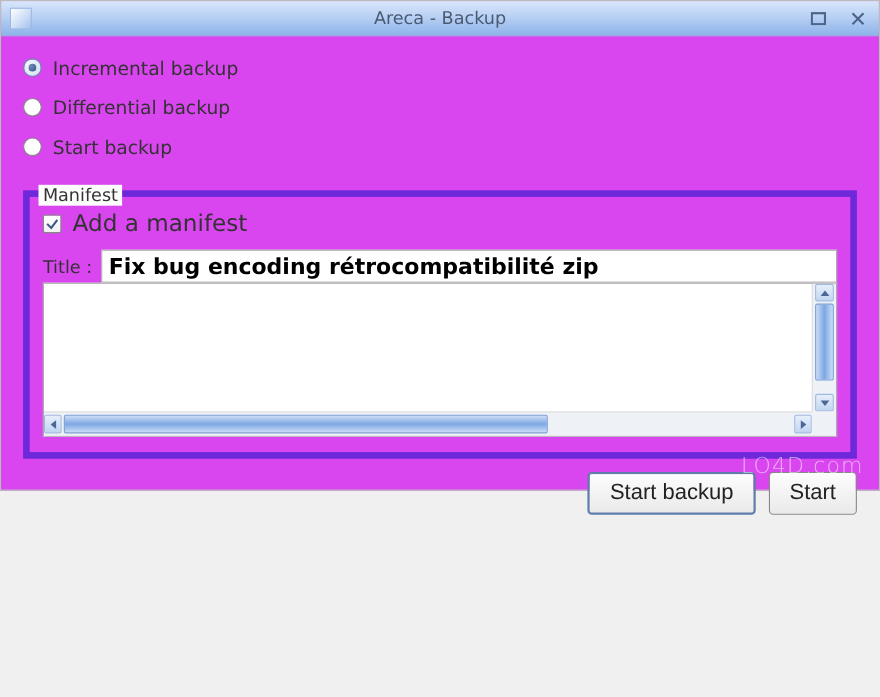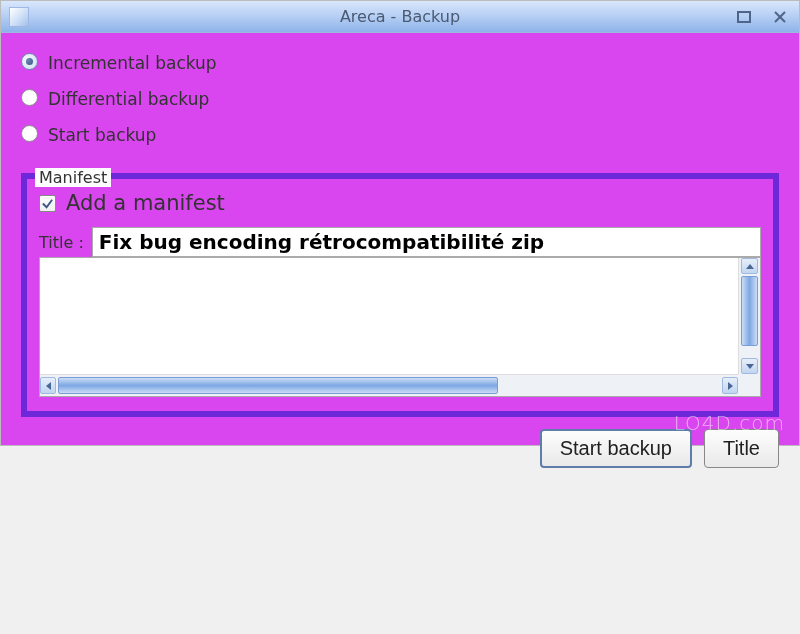--- a/index.html
+++ b/index.html
@@ -367,19 +367,19 @@
           <div class="arrow right">
             <div class="arrow-tri" style="border-width:4px 0 4px 5px;border-color:transparent transparent transparent #4b6796"></div>
           </div>
         </div>
         <div class="scroll-corner"></div>
       </div>
     </div>
 
     <div class="button-row">
       <button class="btn primary">Start backup</button>
-      <button class="btn">Title</button>
+      <button class="btn">Start</button>
     </div>
 
   </div>
 
   <div class="watermark">LO4D.com</div>
 </div>
 
 </body></html>

